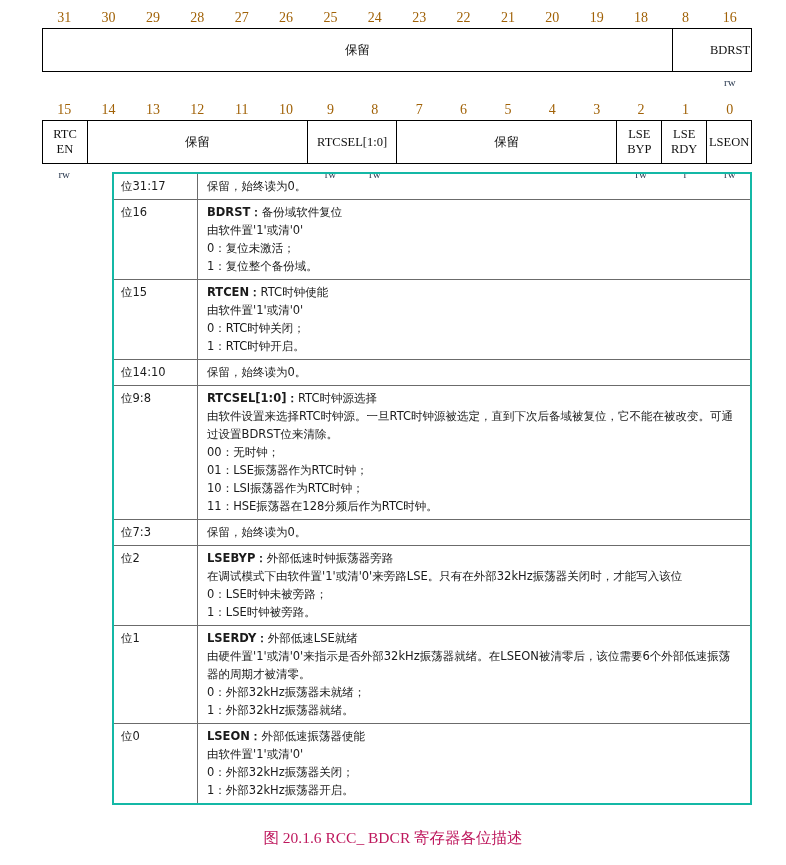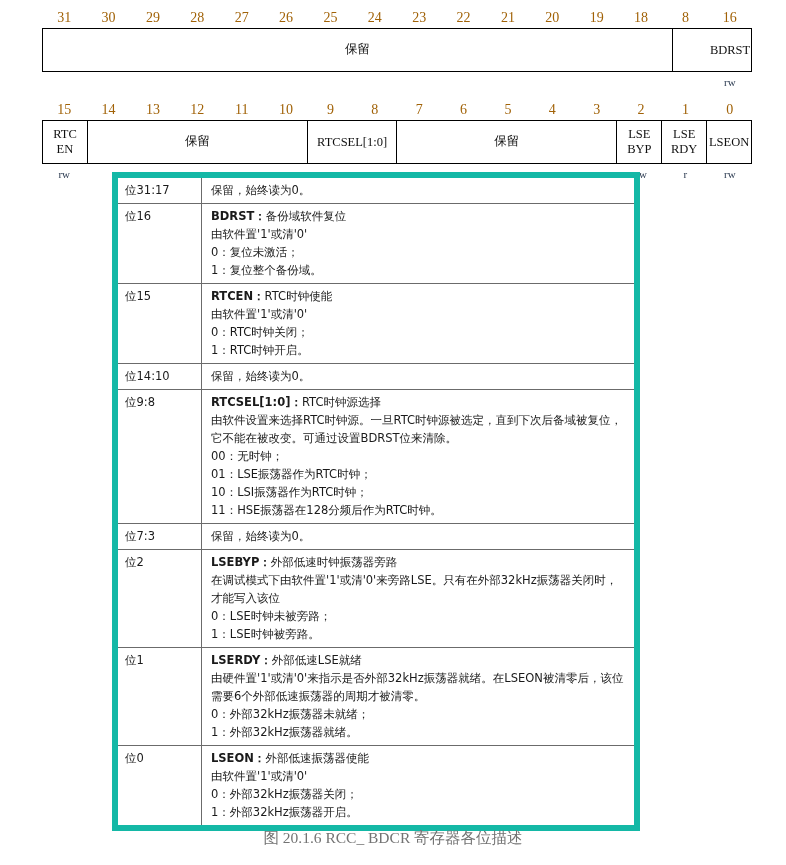--- a/index.html
+++ b/index.html
@@ -52,44 +52,44 @@
     align-items: center;
     justify-content: center;
     font-family: "Liberation Serif", "DejaVu Serif", serif;
     font-size: 12.5px;
     line-height: 15px;
     color: #111;
     text-align: center;
     overflow: hidden;
   }
   .bitcell:last-child { border-right: none; }
-  .bitcell .cjk { font-family: Liberation Mono, monospace; font-size: 12.5px; }
+  .bitcell .cjk { font-family: Liberation Serif, serif; font-size: 12.5px; }
 
   .rw-row {
     display: flex;
     width: 100%;
     height: 20px;
   }
   .rw {
     text-align: center;
     font-family: "Liberation Serif", "DejaVu Serif", serif;
     font-size: 11px;
     color: #2b3a50;
     line-height: 20px;
   }
   .spacer-row { height: 8px; }
 
   
   .desc-table {
     position: absolute;
     left: 112px;
     top: 172px;
-    width: 528px;
+    width: 640px;
     border-collapse: collapse;
-    border: 6px solid #14b8a6;
+    border: 2px solid #14b8a6;
     table-layout: fixed;
   }
   .desc-table td {
     border: 1px solid #6b6b6b;
     vertical-align: top;
     padding: 3px 6px 4px 6px;
     font-family: "DejaVu Sans", "Liberation Sans", sans-serif;
     font-size: 11.5px;
     line-height: 18px;
     color: #1a1a1a;
@@ -105,21 +105,21 @@
 
   
   .caption {
     position: absolute;
     left: 0;
     top: 828px;
     width: 786px;
     text-align: center;
     font-family: "Liberation Serif", "DejaVu Serif", serif;
     font-size: 15.5px;
-    color: #737373;
+    color: #be185d;
   }
 </style>
 </head>
 <body>
 
 <div class="bitdiagram">
 
   <div class="bitnum-row" id="bitnums-row1">
       <div class="bitnum">31</div>
       <div class="bitnum">30</div>

